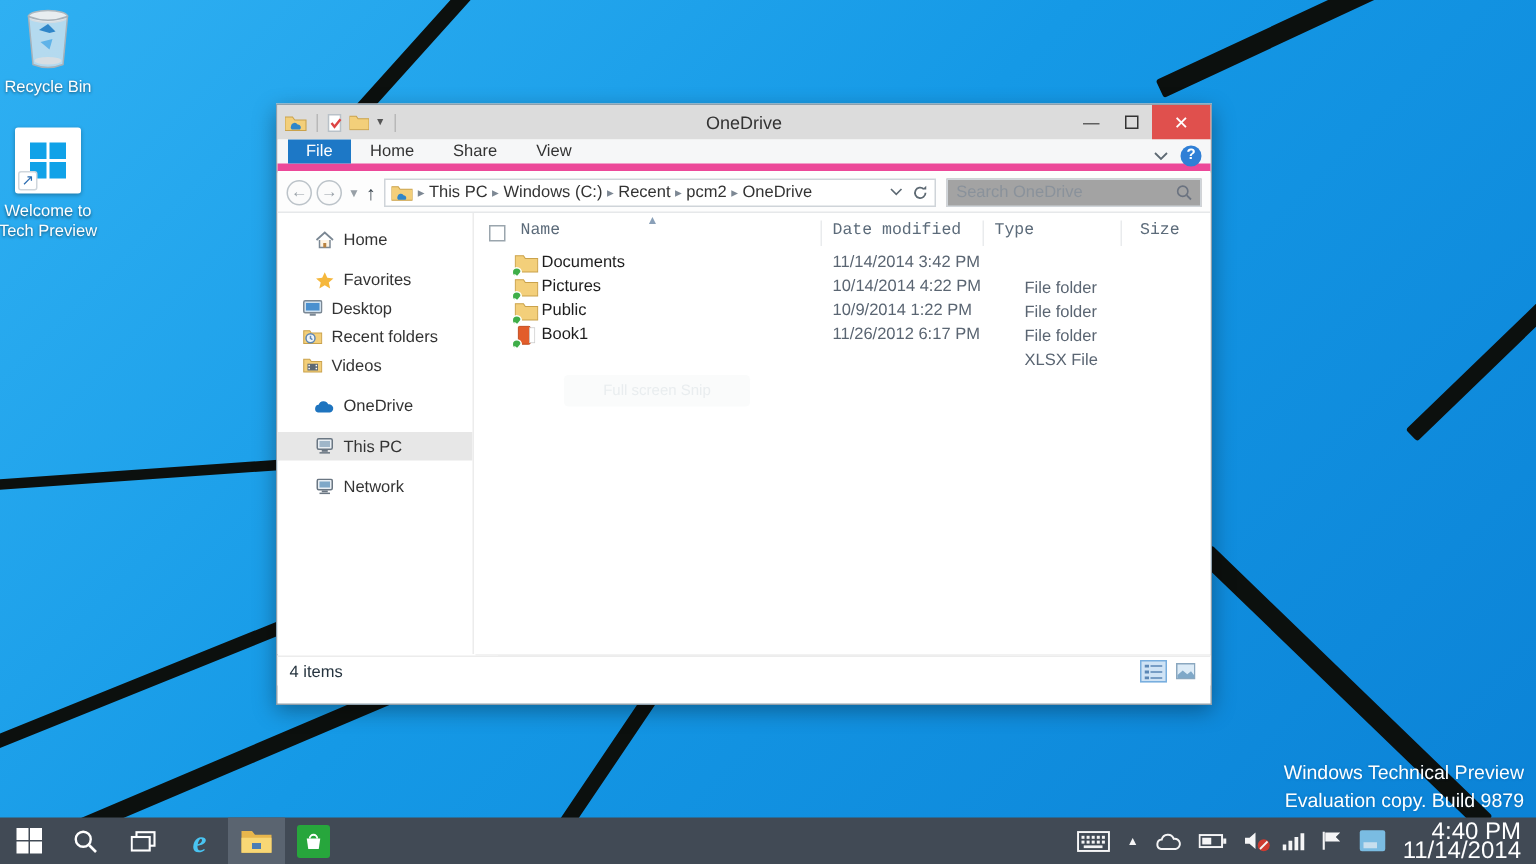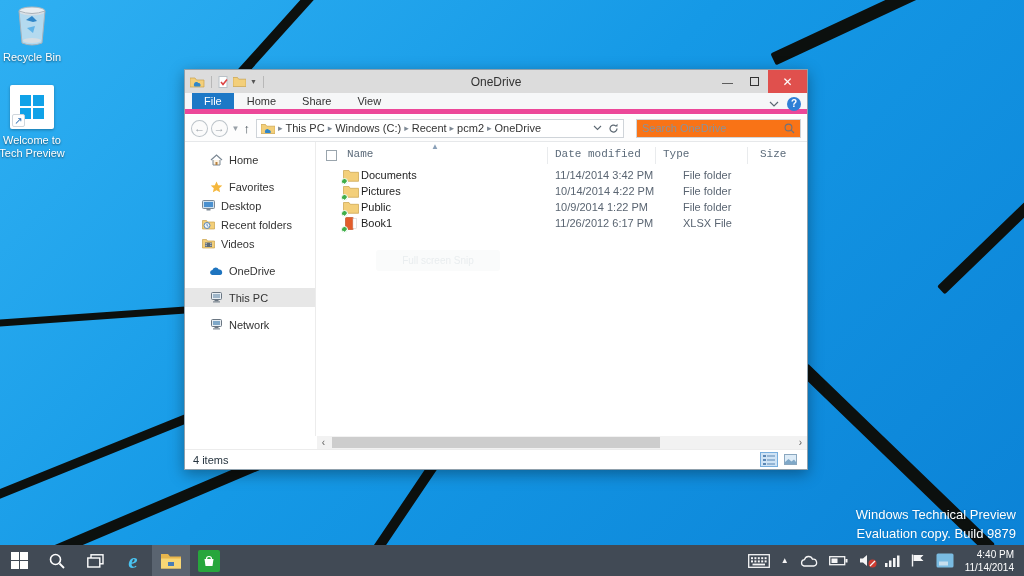--- a/index.html
+++ b/index.html
@@ -52,21 +52,21 @@
     border-bottom:1px solid #e6e8ea; display:flex; align-items:center; padding:0 6px; }
   .navbtn { width:17px; height:17px; border-radius:50%; border:1px solid #bcc3c9; color:#9aa2a9;
     display:flex; align-items:center; justify-content:center; font-size:11px; margin-right:3px; background:#fbfbfb; }
   .upbtn { color:#3f4a53; font-size:13px; margin:0 6px 0 4px; }
   .tinychev { color:#98a0a7; font-size:8px; margin-left:1px; }
   .addressbox { flex:0 0 368px; height:19px; border:1px solid #cfd4d9; background:#fff;
     display:flex; align-items:center; padding:0 4px; gap:3px; }
   .crumb { color:#333; white-space:nowrap; }
   .crumb-sep { color:#7d8894; font-size:9px; }
   .addr-right { margin-left:auto; display:flex; align-items:center; gap:6px; color:#5d6973; }
-  .searchbox { margin-left:12px; flex:1; height:19px; border:1px solid #cfd4d9; background:#f97316;
+  .searchbox { margin-left:7px; flex:1; height:19px; border:1px solid #cfd4d9; background:#a3a3a3;
     display:flex; align-items:center; padding:0 5px; }
   .searchbox input { flex:1; border:none; outline:none; font-size:11px; color:#444;
     font-family:"Liberation Sans",sans-serif; background:transparent; }
   .searchbox input::placeholder { color:#8a929b; }
 
   .body { position:absolute; left:0; top:72px; right:0; bottom:33px; background:#fff; }
   .navpane { position:absolute; left:0; top:0; bottom:0; width:131px; border-right:1px solid #ececec;
     padding-top:8px; overflow:hidden; }
   .nav-item { height:19px; display:flex; align-items:center; gap:6px; padding-left:24px; color:#333; }
   .nav-item.root { padding-left:24px; }
@@ -78,52 +78,52 @@
   .filepane { position:absolute; left:132px; top:0; right:0; bottom:0; overflow:hidden; }
   .fhdr { position:absolute; left:0; top:3px; right:0; height:20px; color:#5c6b7a; }
   .fhdr .col { position:absolute; top:3px;font-family:Liberation Mono, monospace; }
   .hdr-check { position:absolute; left:9px; top:5px; width:11px; height:11px; border:1px solid #9aa5ad; background:#fff; }
   .sort-caret { position:absolute; left:114px; top:-3px; color:#8aa0b8; font-size:8px; }
   .hsep { position:absolute; top:2px; width:1px; height:17px; background:#e9ebed; }
   .frows { position:absolute; left:0; top:26px; right:0; }
   .frow { position:relative; height:16px; }
   .frow .fname { position:absolute; left:44px; top:1px; color:#1e1e1e; }
   .frow .fdate { position:absolute; left:238px; top:1px; color:#5a6572; }
-  .frow .ftype { position:absolute; left:346px; top:1px; color:#5a6572;padding-left:20px; }
+  .frow .ftype { position:absolute; left:346px; top:18px; color:#5a6572;padding-left:20px; }
   .frow .fsize { position:absolute; left:468px; width:28px; top:1px; color:#5a6572; text-align:right; }
   .frow .fico { position:absolute; left:26px; top:1px; width:16px; height:14px; }
   .badge { position:absolute; left:-2px; bottom:-2px; width:7px; height:7px; border-radius:50%;
     background:#3fae49; border:1px solid #fff; }
   .badge::after { content:""; position:absolute; left:1.5px; top:1px; width:2px; height:3.5px;
     border:solid #fff; border-width:0 1px 1px 0; transform:rotate(40deg); }
 
   .ghost { position:absolute; left:59px; top:108px; width:124px; height:21px; background:#fafbfb;
     border-radius:3px; color:#e9edef; text-align:center; line-height:21px; font-size:10px; }
   .hs-arrow { position:absolute; top:0; width:13px; height:13px; color:#5c5c5c; font-size:10px;
     line-height:13px; text-align:center; }
   .hs-thumb { position:absolute; left:15px; top:1px; height:11px; width:67%; background:#cdcdcd; }
 
-  .statusbar { position:absolute; left:0; right:0; bottom:0; height:20px; background:#fff;
+  .statusbar { position:absolute; left:0; right:0; bottom:12px; height:20px; background:#fff;
     border-top:1px solid #ececec; display:flex; align-items:center; padding:0 8px; color:#26343f; }
   .view-toggles { margin-left:auto; display:flex; gap:3px; }
   .vt { width:18px; height:15px; display:flex; align-items:center; justify-content:center; }
   .vt.active { background:#cfe3f5; border:1px solid #78aede; }
 
   
   .taskbar { position:absolute; left:0; bottom:0; width:1024px; height:31px; background:#414a55;
     display:flex; align-items:center; }
   .tb-item { width:38px; height:31px; display:flex; align-items:center; justify-content:center; }
   .tb-item.active { background:#5a6470; }
   .startlogo { width:17px; height:17px; display:grid; grid-template-columns:8px 8px; grid-template-rows:8px 8px; gap:1px; }
   .startlogo span { background:#fff; }
   .store-tile { width:22px; height:22px; background:#27a63c; border-radius:2px; display:flex;
     align-items:center; justify-content:center; }
   .tray { margin-left:auto; display:flex; align-items:center; gap:11px; padding-right:10px; }
   .tray-ico { display:flex; align-items:center; justify-content:center; opacity:.95; }
-  .clock { text-align:right; color:#fff; font-size:10px; line-height:13px; }
+  .clock { text-align:right; color:#fff; font-size:16px; line-height:13px; }
   .ie-e { color:#49c4f2; font-size:21px; font-weight:bold; font-family:"Liberation Serif",serif; font-style:italic; line-height:20px; }
 </style>
 </head>
 <body>
 
 <div class="desktop">
 
   <div class="beam" style="left:220px; top:25px; width:120px; height:10px; transform:rotate(-48deg);"></div>
   <div class="beam" style="left:-10px; top:313px; width:205px; height:7px; transform:rotate(-4deg);"></div>
   <div class="beam" style="left:-15px; top:452px; width:215px; height:9px; transform:rotate(-22deg);"></div>

